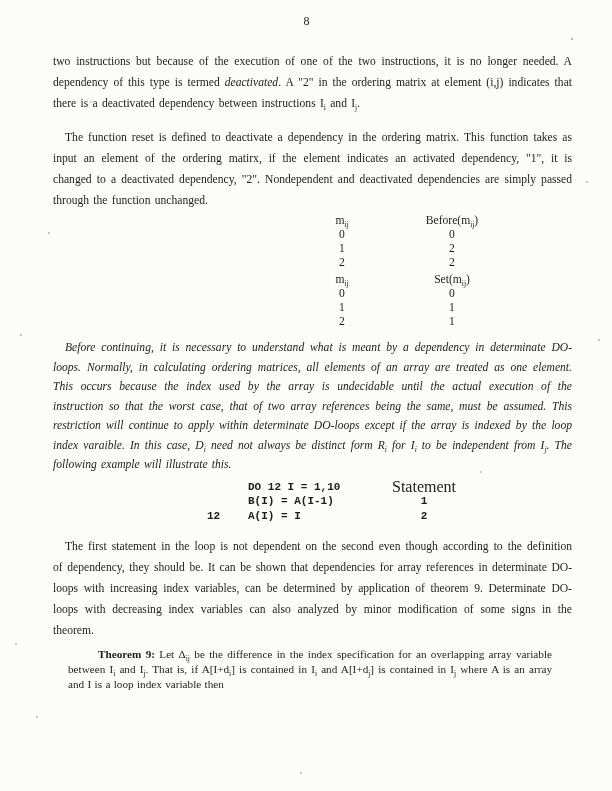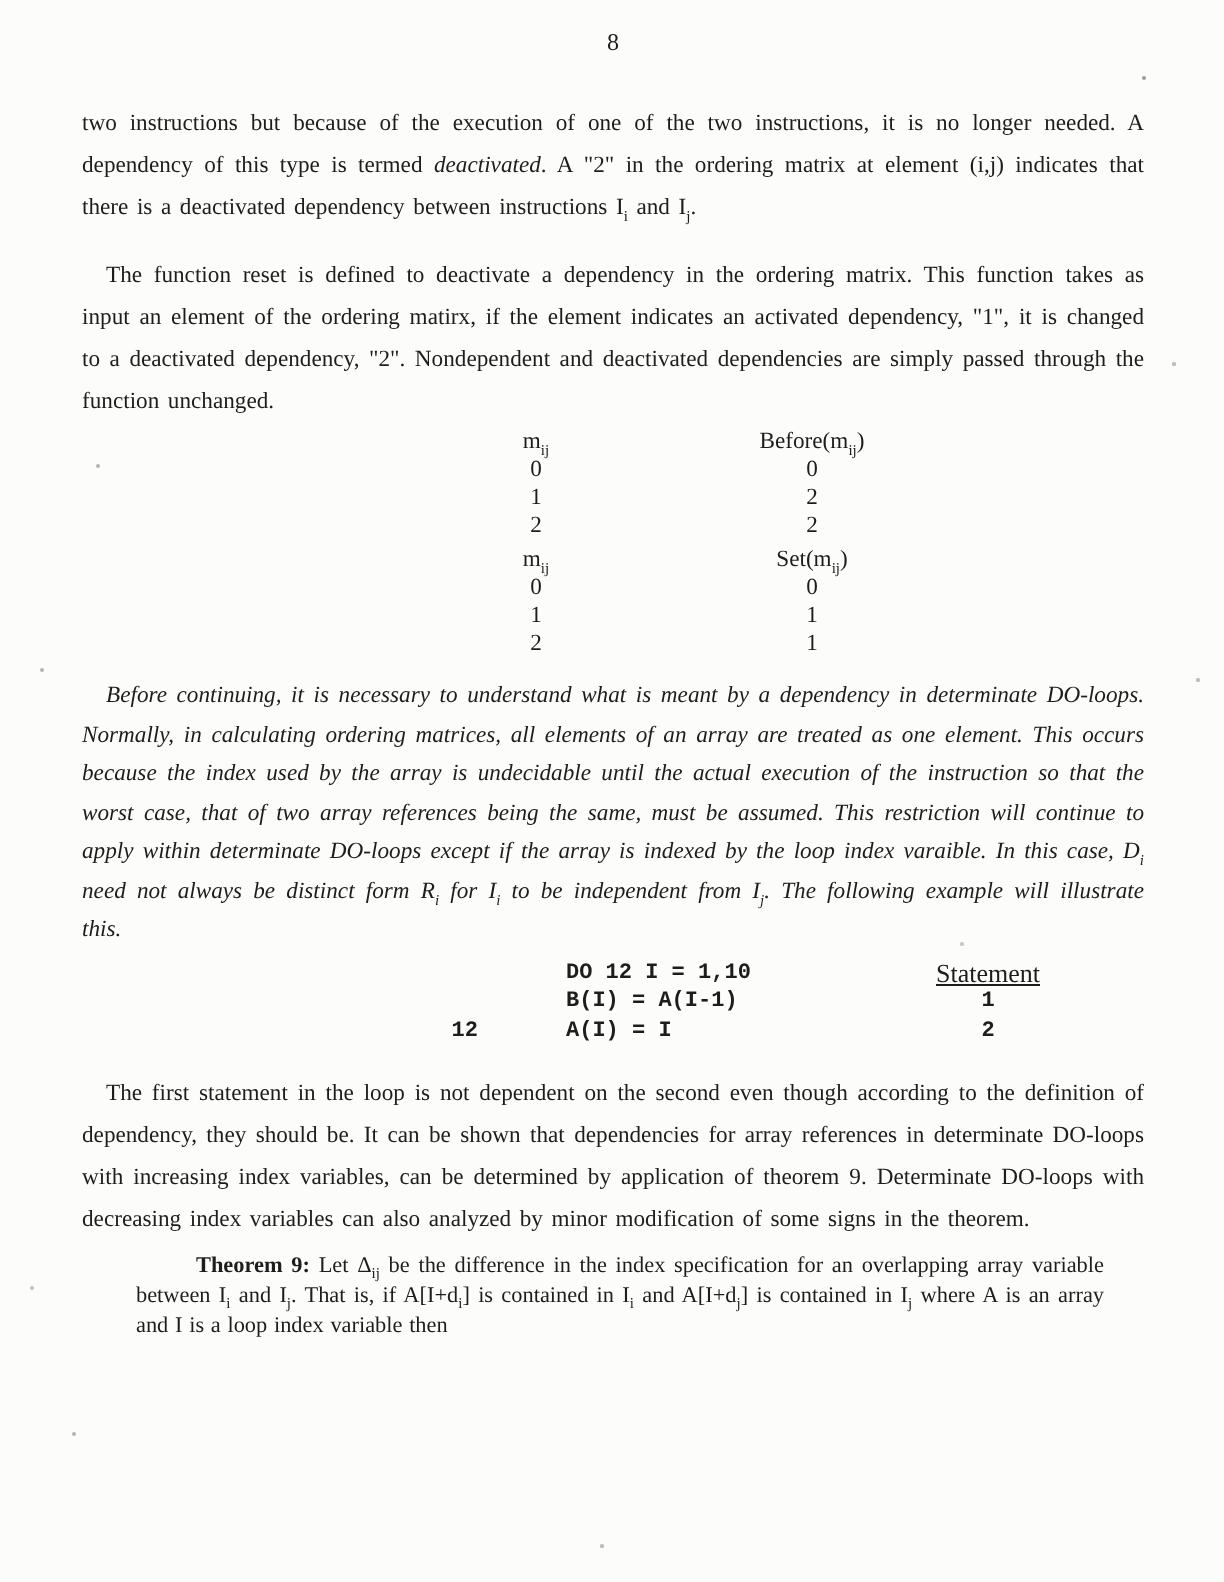--- a/index.html
+++ b/index.html
@@ -5,46 +5,45 @@
   html,body { margin:0; padding:0; background:#ffffff; }
   .page {
     width:612px; height:791px; box-sizing:border-box; position:relative; overflow:hidden;
     background:#fcfcfa; color:#1d1d1d;
     font-family:"Liberation Serif", serif;
     padding:14px 40px 0 41px;
   }
   .page-number { text-align:center; font-size:12px; margin-bottom:6px; }
   .para {
     font-size:11.6px; line-height:21px; text-align:justify; word-spacing:0.12em;
-    margin:13px 0 0 0; text-indent:12px;
+    margin:13px 0 0 12px; text-indent:12px;
   }
   .para.np { text-indent:0; margin-top:22px; }
   .para.tight { line-height:19.5px; margin-top:9px;font-style:italic; }
   .para sub, .theorem sub, .fth sub { font-size:7.5px; line-height:0; }
   i { font-style:italic; }
   b { font-weight:bold; }
   .ftable {
-    display:flex; margin:3px 0 0 205px; gap:70px;
-    font-size:11.6px; line-height:14px;
+    display:flex; margin:3px 0 0 205px; gap:42px;
+    font-size:11.6px; line-height:14px;justify-content:center;
   }
   .ftcol { display:flex; flex-direction:column; }
   .ftcol .fth, .ftcol .ftv { text-align:center; }
   .ftcol.c1 { width:44px; }
   .ftcol.c2 { width:92px; }
   .code {
     font-family:"Liberation Mono", monospace; font-weight:bold;
     font-size:11px; line-height:14.5px; margin:5px 0 0 166px;
   }
-  .crow { display:flex;gap:35px; }
-  .clabel { width:32px; text-align:right; padding-right:9px; white-space:pre; }
+  .crow { display:flex; }
+  .clabel { width:32px; padding-right:9px; white-space:pre; }
   .ccode  { width:130px; white-space:pre; }
   .cstmt  { width:92px; text-align:center; }
   .cstmt.hdr {
-    font-family:"Liberation Serif", serif; font-weight:normal; font-size:13px;
-    text-decoration:underline;
+    font-family:"Liberation Serif", serif; font-weight:normal; font-size:16px;
   }
   .theorem {
     font-size:11.2px; line-height:15px; text-align:justify; word-spacing:0.05em;
     margin:6px 20px 12px 27px; text-indent:30px;
   }
   .specks span { position:absolute; background:#2a2a2a; border-radius:50%; width:2px; height:2px; }
   .specks span:nth-child(1){ left:571px; top:38px; opacity:.45; }
   .specks span:nth-child(2){ left:90px;  top:101px; opacity:.25; width:1.5px; height:1.5px; }
   .specks span:nth-child(3){ left:48px;  top:232px; opacity:.35; }
   .specks span:nth-child(4){ left:20px;  top:334px; opacity:.35; }

